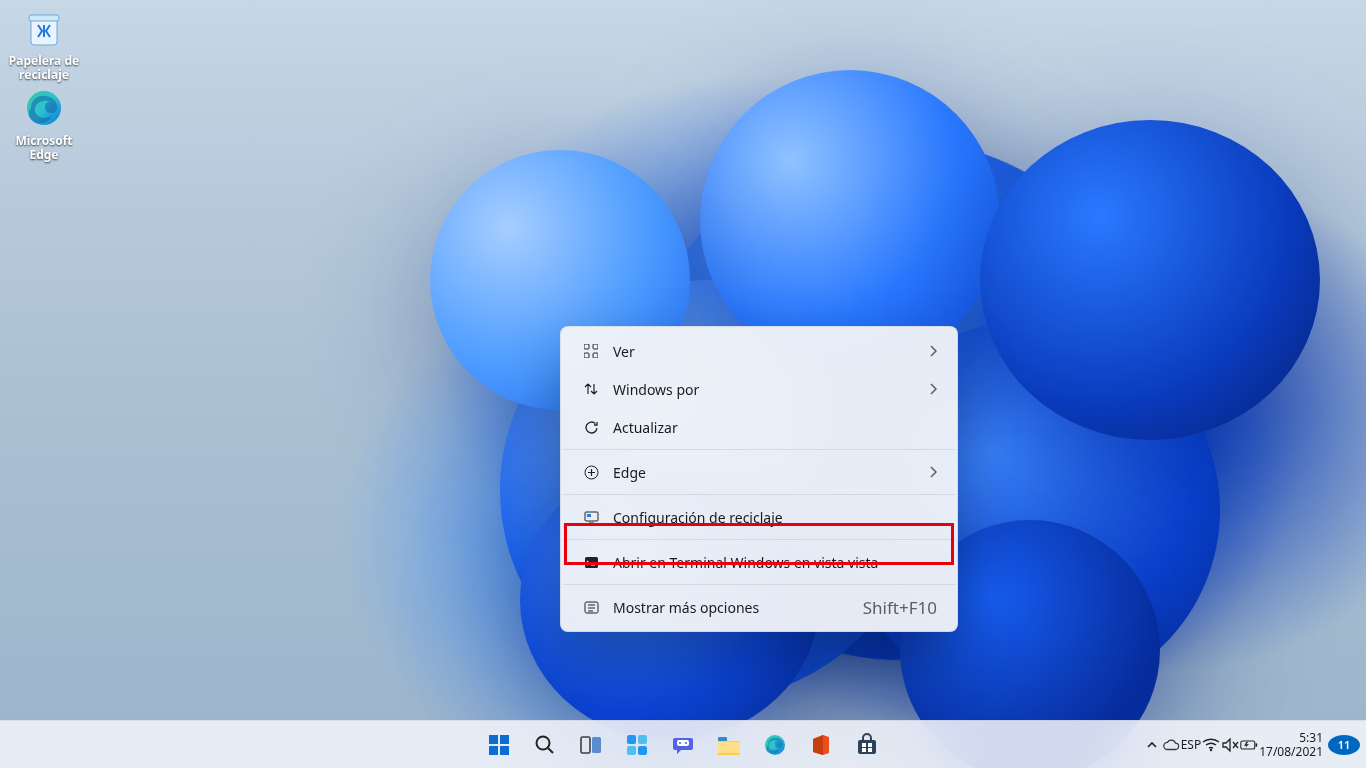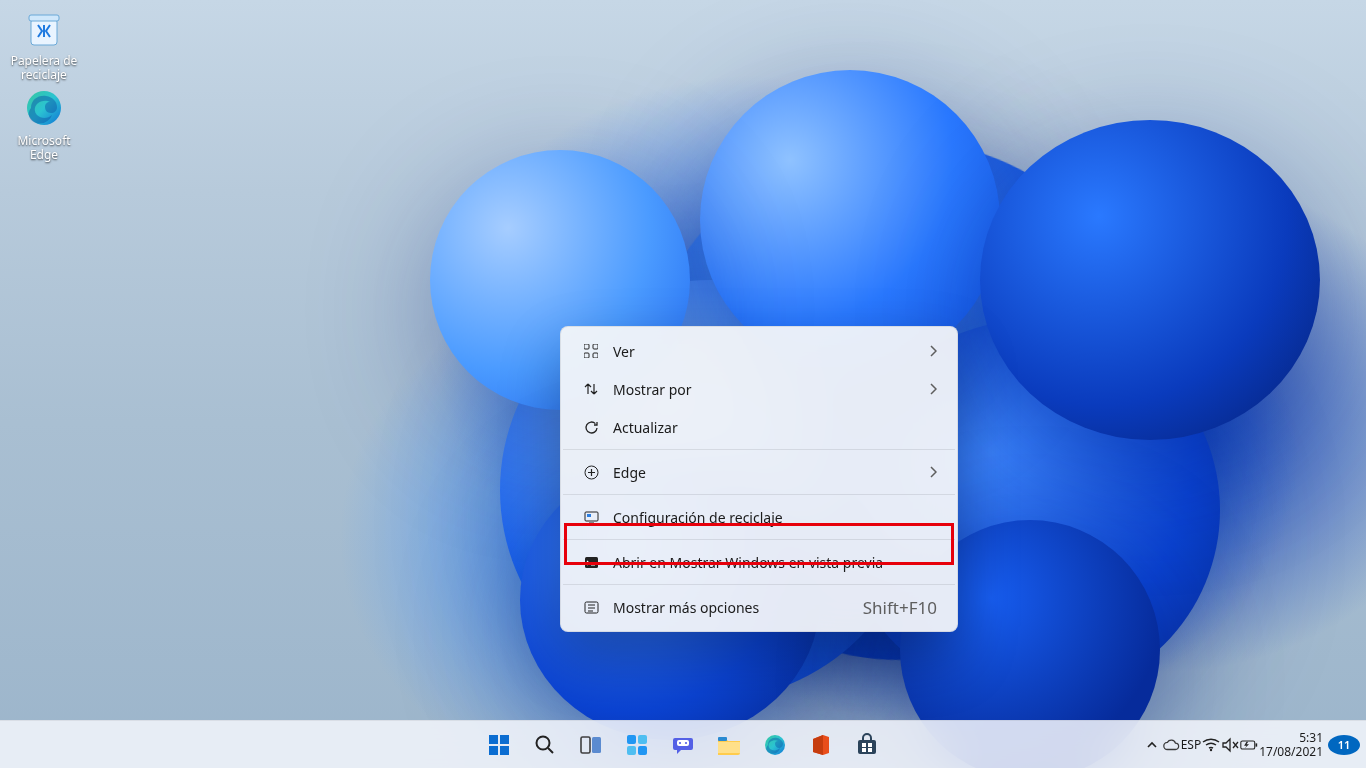--- a/index.html
+++ b/index.html
@@ -21,21 +21,21 @@
   .p1{width:520px;height:520px;left:640px;top:140px;transform:rotate(8deg);}
   .p2{width:420px;height:420px;left:500px;top:280px;background:radial-gradient(circle at 35% 25%,#7bb7ff,#1a63f0 55%,#0a3bbd);}
   .p3{width:380px;height:380px;left:840px;top:320px;background:radial-gradient(circle at 40% 35%,#3d86ff,#0b43d2 60%,#052486);}
   .p4{width:300px;height:300px;left:700px;top:70px;background:radial-gradient(circle at 30% 30%,#8fc2ff,#2a79ff 55%,#0d4de0);}
   .p5{width:260px;height:260px;left:430px;top:150px;background:radial-gradient(circle at 30% 30%,#a6cdff,#4b9bff 55%,#1a63f0);}
   .p6{width:340px;height:320px;left:980px;top:120px;background:radial-gradient(circle at 35% 30%,#2a79ff,#0a3bbd 60%,#041d6e);}
   .p7{width:300px;height:280px;left:520px;top:460px;background:radial-gradient(circle at 35% 30%,#3d86ff,#0b43d2 60%,#052486);}
   .p8{width:260px;height:260px;left:900px;top:520px;background:radial-gradient(circle at 35% 30%,#175df0,#062b9b 70%);}
 
   
-  .dicon { position:absolute; width:76px; text-align:center; color:#fff; font-size:12px; cursor:default; }
+  .dicon { position:absolute; width:76px; text-align:center; color:#fff; font-size:12px; cursor:default;font-weight:bold; }
   .dicon .glyph { width:44px; height:44px; margin:0 auto 4px; display:flex; align-items:center; justify-content:center; }
   .dicon .label { text-shadow:0 1px 2px rgba(0,0,0,.7); line-height:14px; }
 
   
   .ctx {
     position:absolute; left:560px; top:326px; width:398px;
     background:rgba(249,249,249,.92);
     border:1px solid rgba(0,0,0,.08);
     border-radius:8px;
     box-shadow:0 25px 60px rgba(0,0,0,.28);
@@ -128,21 +128,21 @@
             <path d="M2 1l5 5-5 5" stroke="#5e5e5e" stroke-width="1.5" fill="none"></path>
           </svg>
         </span>
     </div>
     <div class="item">
       <span class="ic">
         <svg width="14" height="14" viewBox="0 0 14 14">
             <path d="M4 2v10m0-10L1 5m3-3l3 3M10 12V2m0 10l3-3m-3 3L7 9" stroke="#222" stroke-width="1.2" fill="none"></path>
           </svg>
       </span>
-      <span>Mostrar por</span>
+      <span>Windows por</span>
       <span class="chev">
           <svg width="8" height="12" viewBox="0 0 8 12">
             <path d="M2 1l5 5-5 5" stroke="#5e5e5e" stroke-width="1.5" fill="none"></path>
           </svg>
         </span>
     </div>
     <div class="item">
       <span class="ic">
         <svg width="15" height="15" viewBox="0 0 15 15">
             <path d="M13 8a5.5 5.5 0 11-1.6-4.4M13 2v3h-3" stroke="#222" stroke-width="1.3" fill="none"></path>
@@ -177,21 +177,21 @@
       <span>Configuración de reciclaje</span>
     </div>
     <hr>
     <div class="item">
       <span class="ic">
         <svg width="15" height="15" viewBox="0 0 15 15">
             <rect x="1" y="2" width="13" height="11" rx="1.5" fill="#222"></rect>
             <path d="M3 6l2 2-2 2M7 10h4" stroke="#fff" stroke-width="1.1" fill="none"></path>
           </svg>
       </span>
-      <span>Abrir en Mostrar Windows en vista previa</span>
+      <span>Abrir en Terminal Windows en vista vista</span>
     </div>
     <hr>
     <div class="item">
       <span class="ic">
         <svg width="15" height="15" viewBox="0 0 15 15">
             <rect x="1" y="2" width="13" height="11" rx="1.5" stroke="#222" fill="none"></rect>
             <path d="M4 5h7M4 8h7M4 11h5" stroke="#222" stroke-width="1.1"></path>
           </svg>
       </span>
       <span>Mostrar más opciones</span>

